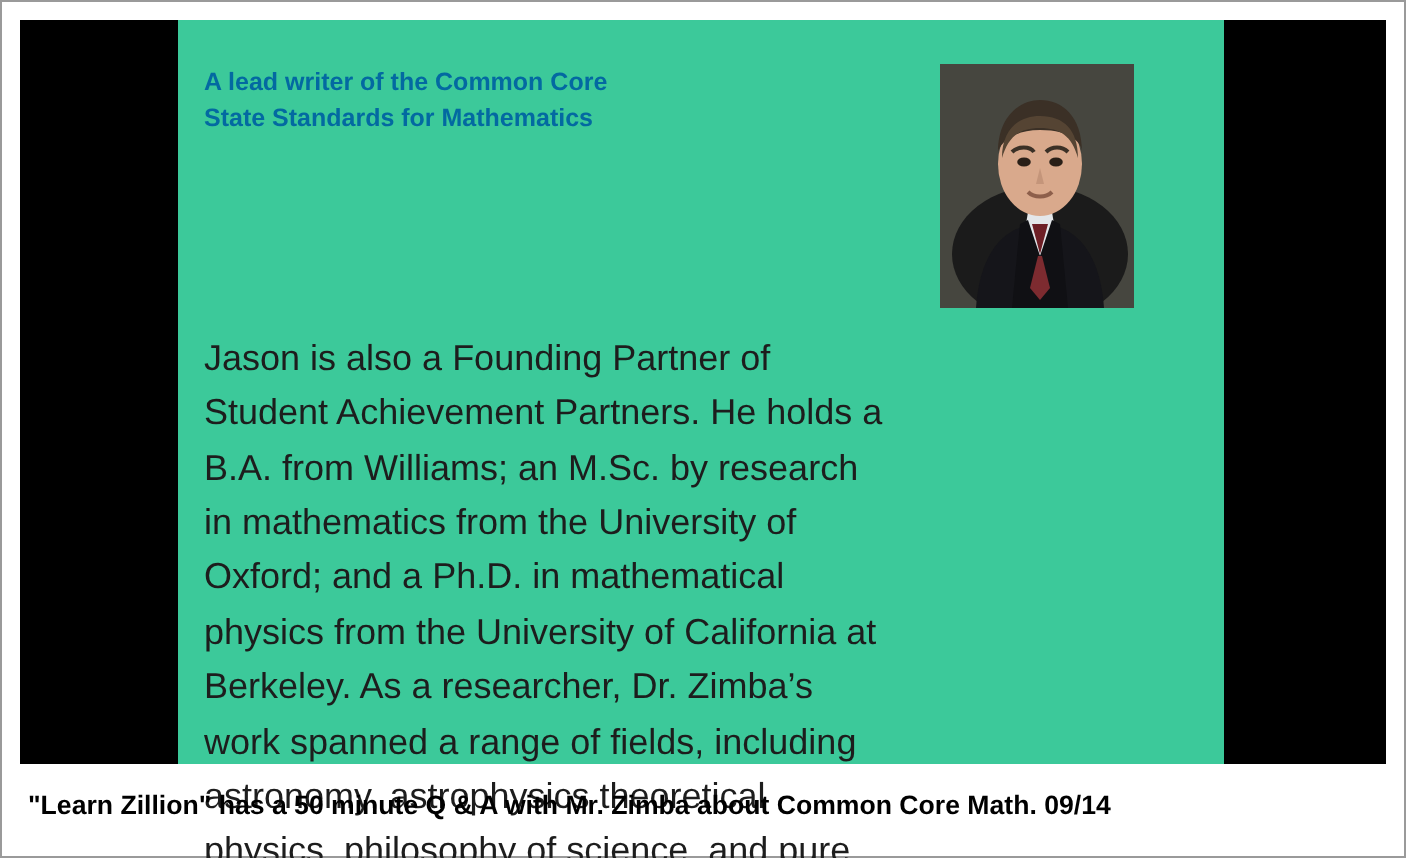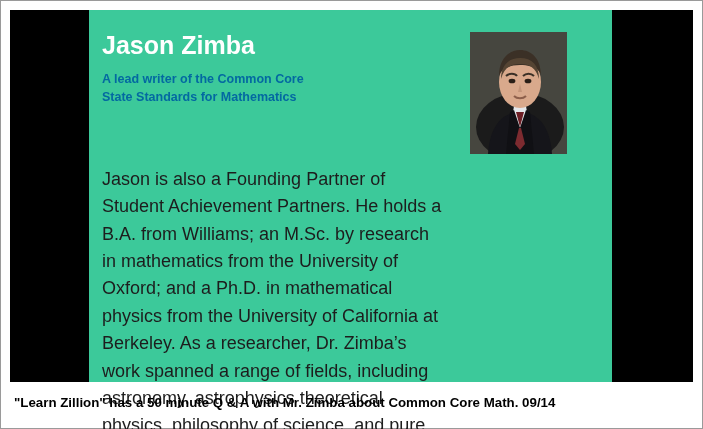--- a/index.html
+++ b/index.html
@@ -100,21 +100,20 @@
 <body>
 
 <div class="page">
 
   <div class="slide-area">
     <div class="green-panel"></div>
 
     <div class="slide-inner">
 
       <div class="headline-row">
-        <div class="name">Jason Zimba</div>
         <div class="subtitle">A lead writer of the Common Core State Standards for Mathematics</div>
 
         <div class="portrait">
           <svg width="97" height="122" viewBox="0 0 97 122">
             <rect x="0" y="0" width="97" height="122" fill="#3a3a38"></rect>
             <rect x="0" y="0" width="97" height="122" fill="#46463f"></rect>
             <ellipse cx="50" cy="95" rx="44" ry="34" fill="#1b1b1b"></ellipse>
             <path d="M18 122 C20 92 34 80 50 80 C66 80 80 92 82 122 Z" fill="#15151a"></path>
             <path d="M44 74 L56 74 L58 86 L50 96 L42 86 Z" fill="#e4e7ea"></path>
             <path d="M50 96 L44 78 L40 80 L36 122 L50 122 Z" fill="#101014"></path>

